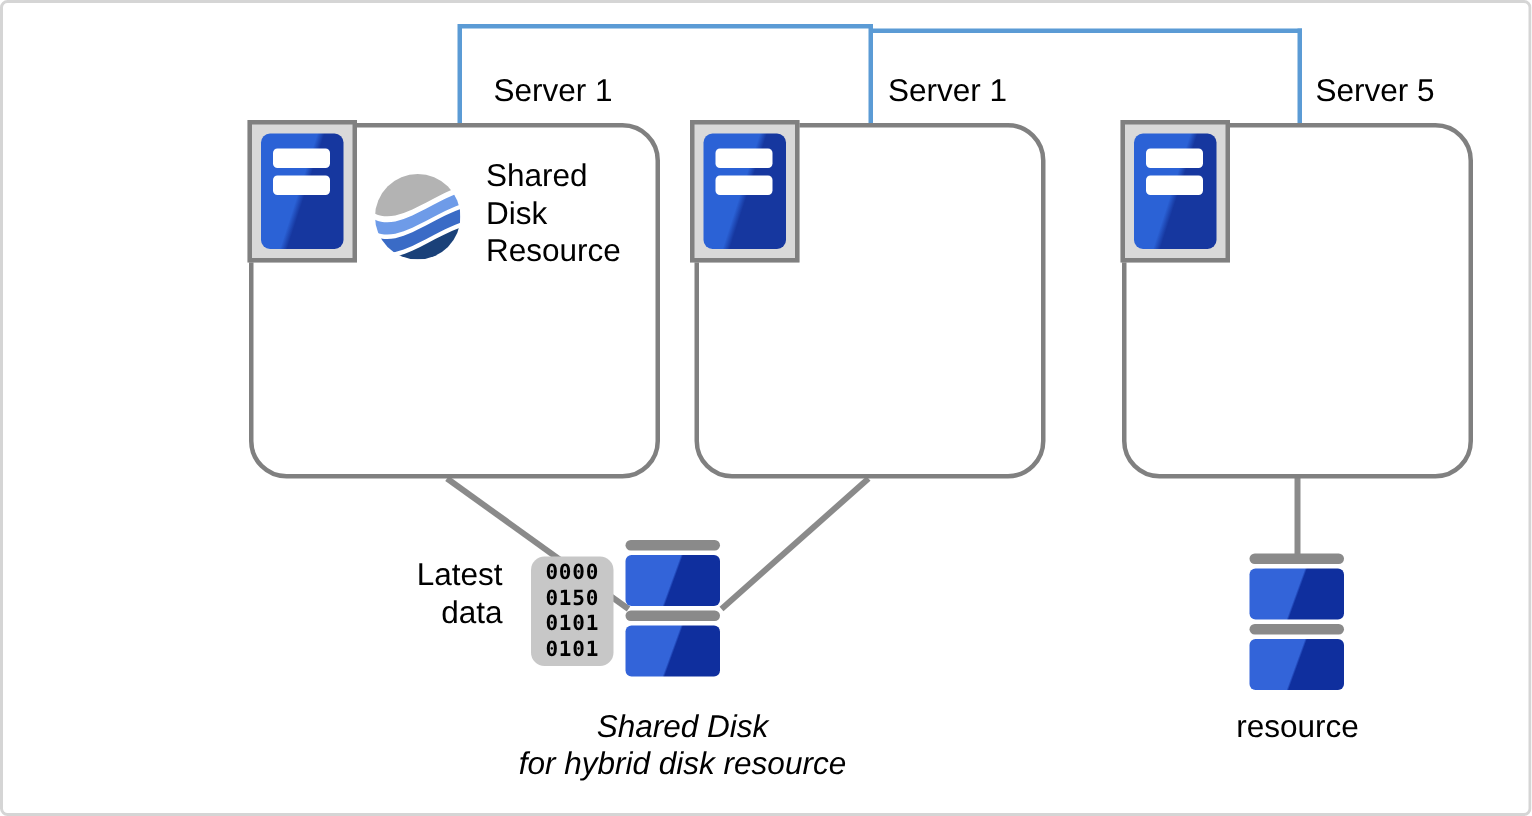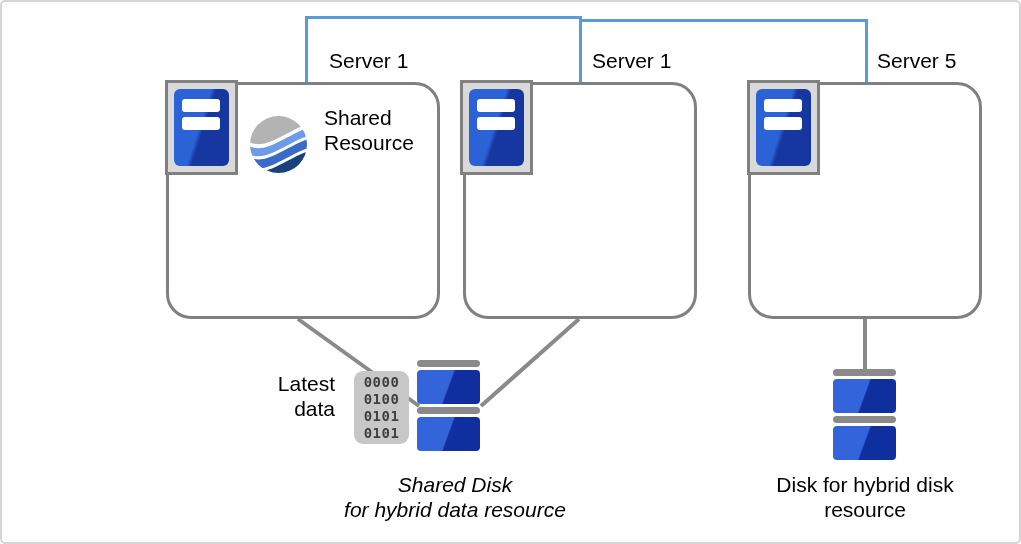--- a/index.html
+++ b/index.html
@@ -112,21 +112,21 @@
     flex-direction: column;
     justify-content: center;
     align-items: center;
   }
   .binary-row {
     font-family: "DejaVu Sans Mono", monospace;
     font-weight: bold;
     font-size: 14px;
     line-height: 17px;
     letter-spacing: 0.5px;
-    color: #404040;
+    color: #000000;
   }
   
   .disk-icon { position: absolute; width: 63px; }
   #shared-disk-icon { left: 415px; top: 358px; }
   #hybrid-disk-icon { left: 831px; top: 367px; }
   .disk-cap {
     width: 100%; height: 7px;
     border-radius: 4px;
     background: var(--disk-cap-gray, #8a8a8a);
     margin-bottom: 3px;
@@ -195,51 +195,51 @@
       <rect width="56" height="56" fill="#ffffff"></rect>
       <path class="sph-gray" d="M0,26 C16,33 34,16 56,8 L56,0 L0,0 Z"></path>
       <path class="sph-light" d="M0,30 C16,37 34,20 56,12 L56,20 C34,28 16,45 0,38 Z"></path>
       <path class="sph-mid" d="M0,41 C16,48 34,31 56,23 L56,32 C34,40 16,57 0,50 Z"></path>
       <path class="sph-dark" d="M0,53 C16,60 34,43 56,35 L56,56 L0,56 Z"></path>
     </g>
   </svg>
 
   <div class="diagram-label" id="hybrid-resource-label">
     <span class="label-line">Shared</span>
+    <span class="label-line">Disk</span>
     <span class="label-line">Resource</span>
   </div>
 
   <div class="diagram-label" id="latest-data-label">
     <span class="label-line">Latest</span>
     <span class="label-line">data</span>
   </div>
 
   <div id="binary-data-icon">
     <span class="binary-row">0000</span>
-    <span class="binary-row">0100</span>
+    <span class="binary-row">0150</span>
     <span class="binary-row">0101</span>
     <span class="binary-row">0101</span>
   </div>
 
   <div class="disk-icon" id="shared-disk-icon">
     <div class="disk-cap"></div>
     <div class="disk-platter"></div>
     <div class="disk-cap"></div>
     <div class="disk-platter"></div>
   </div>
 
   <div class="disk-icon" id="hybrid-disk-icon">
     <div class="disk-cap"></div>
     <div class="disk-platter"></div>
     <div class="disk-cap"></div>
     <div class="disk-platter"></div>
   </div>
 
   <div class="diagram-label" id="shared-disk-label">
     <span class="label-line">Shared Disk</span>
-    <span class="label-line">for hybrid data resource</span>
+    <span class="label-line">for hybrid disk resource</span>
   </div>
   <div class="diagram-label" id="hybrid-disk-label">
-    <span class="label-line">Disk for hybrid disk</span>
     <span class="label-line">resource</span>
   </div>
 
 </div>
 
 </body></html>

